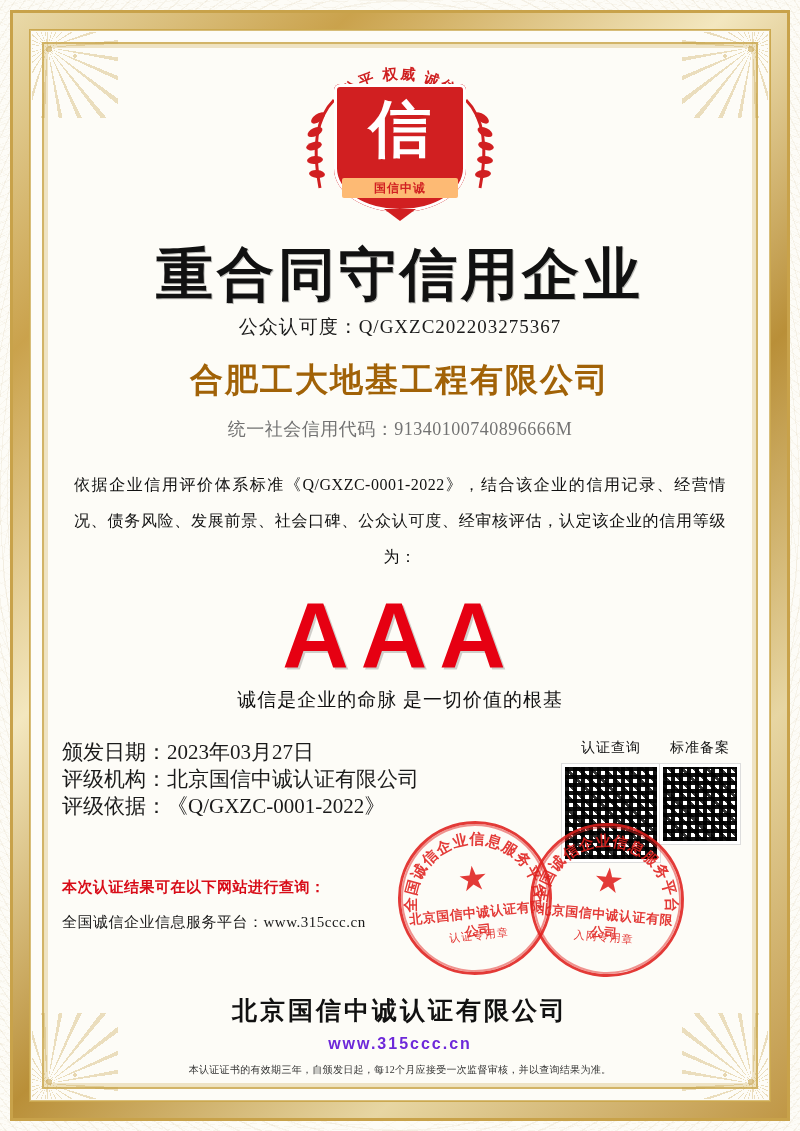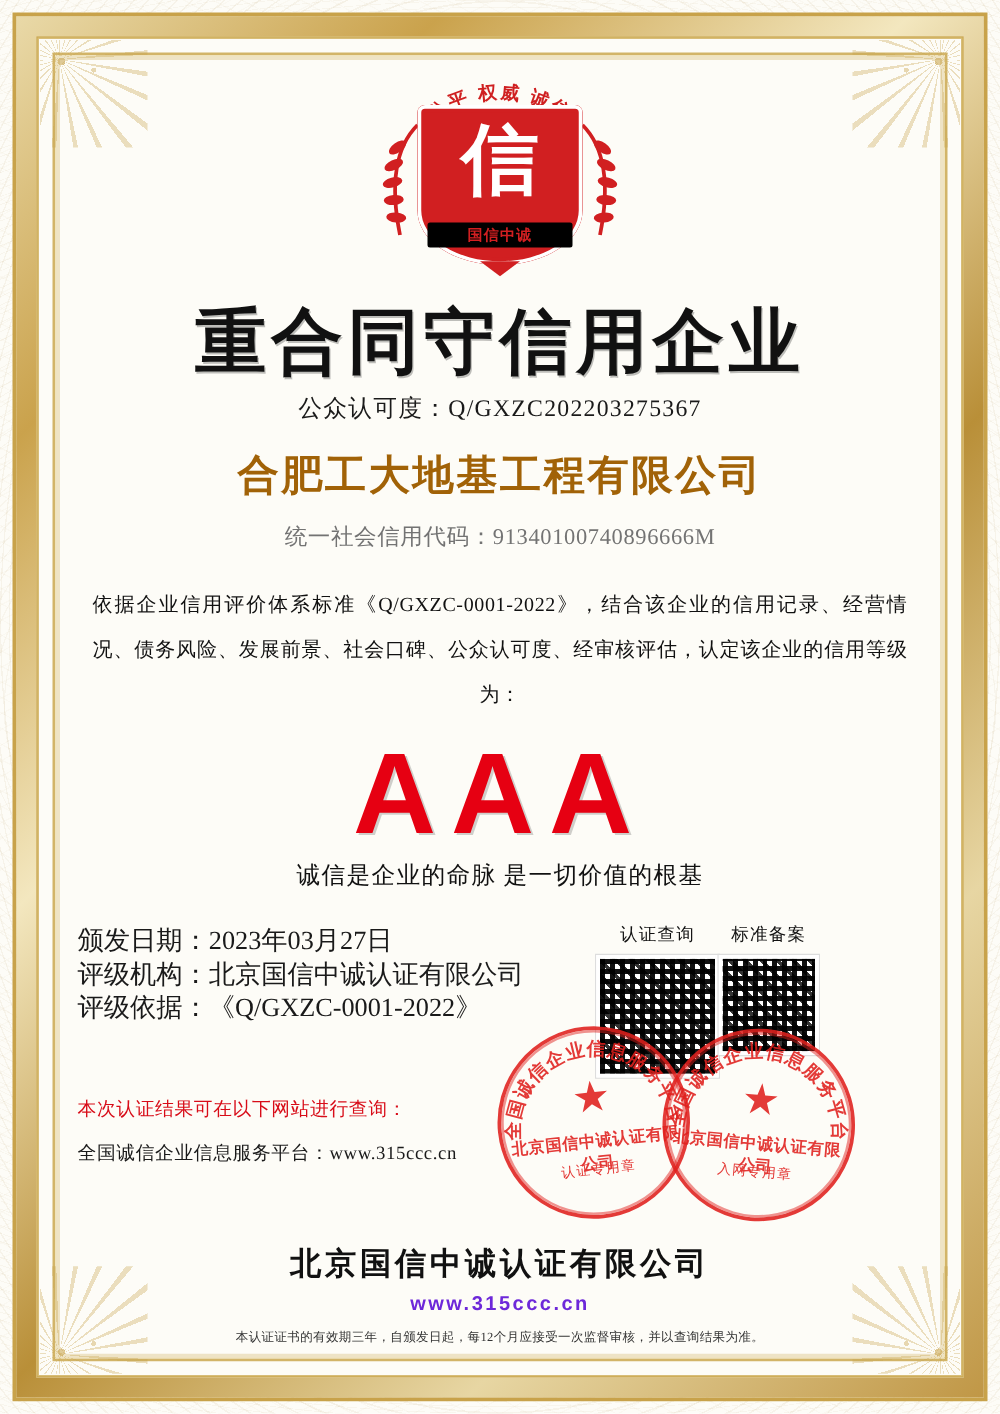--- a/index.html
+++ b/index.html
@@ -127,21 +127,21 @@
     color: #fff;
     font-size: 62px;
     line-height: 66px;
     font-family: "Liberation Serif", serif;
     font-weight: bold;
   }
   .shield-band {
     position: absolute;
     left: 8px; right: 8px; bottom: 14px;
     height: 20px;
-    background: #000000;
+    background: #fdba74;
     border-radius: 2px;
     color: #d11f21;
     font-size: 12px;
     line-height: 20px;
     text-align: center;
     font-family: "Liberation Sans", sans-serif;
     font-weight: bold;
     letter-spacing: 1px;
   }
   .laurel {
@@ -227,21 +227,21 @@
     padding-left: 12px;
     font-size: 21px;
     line-height: 27px;
     color: #1a1a1a;
   }
   .details .row { white-space: nowrap; }
   .details .label { display: inline-block; }
   .qr-group {
     flex: 1;
     display: flex;
-    justify-content: center;
+    justify-content: flex-end;
     padding-right: 10px;
   }
   .qr-item { text-align: center; }
   .qr-caption {
     font-size: 14px;
     color: #111;
     margin-bottom: 7px;
     letter-spacing: 1px;
   }
   .qr {
@@ -255,21 +255,21 @@
     background-blend-mode: multiply, multiply, normal;
     border: 3px solid #fff;
     box-shadow: 0 0 0 1px #ddd;
   }
   .qr.small { width: 74px; height: 74px; }
 
   .notice {
     margin-top: 16px;
     padding-left: 12px;
     font-size: 15px;
-    font-weight: normal;
+    font-weight: bold;
     color: #d80c18;
     letter-spacing: 0.5px;
   }
   .platform {
     margin-top: 16px;
     padding-left: 12px;
     font-size: 15px;
     color: #1a1a1a;
     letter-spacing: 0.5px;
   }

